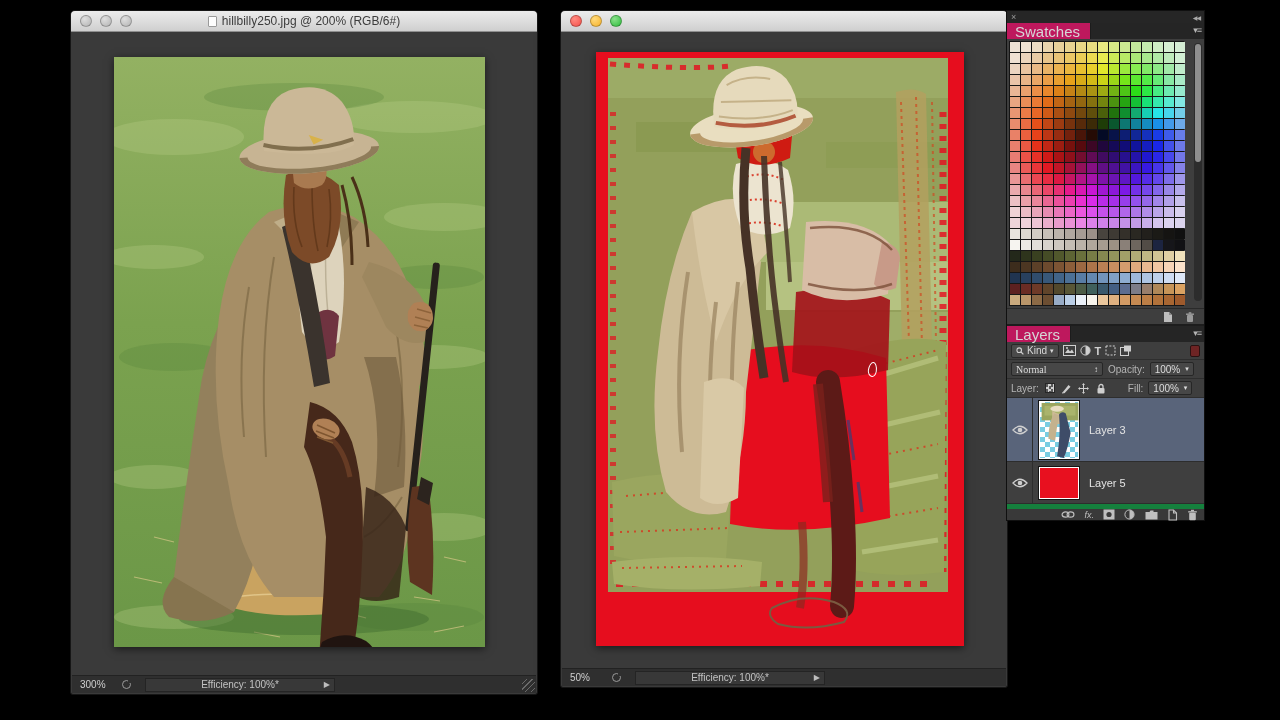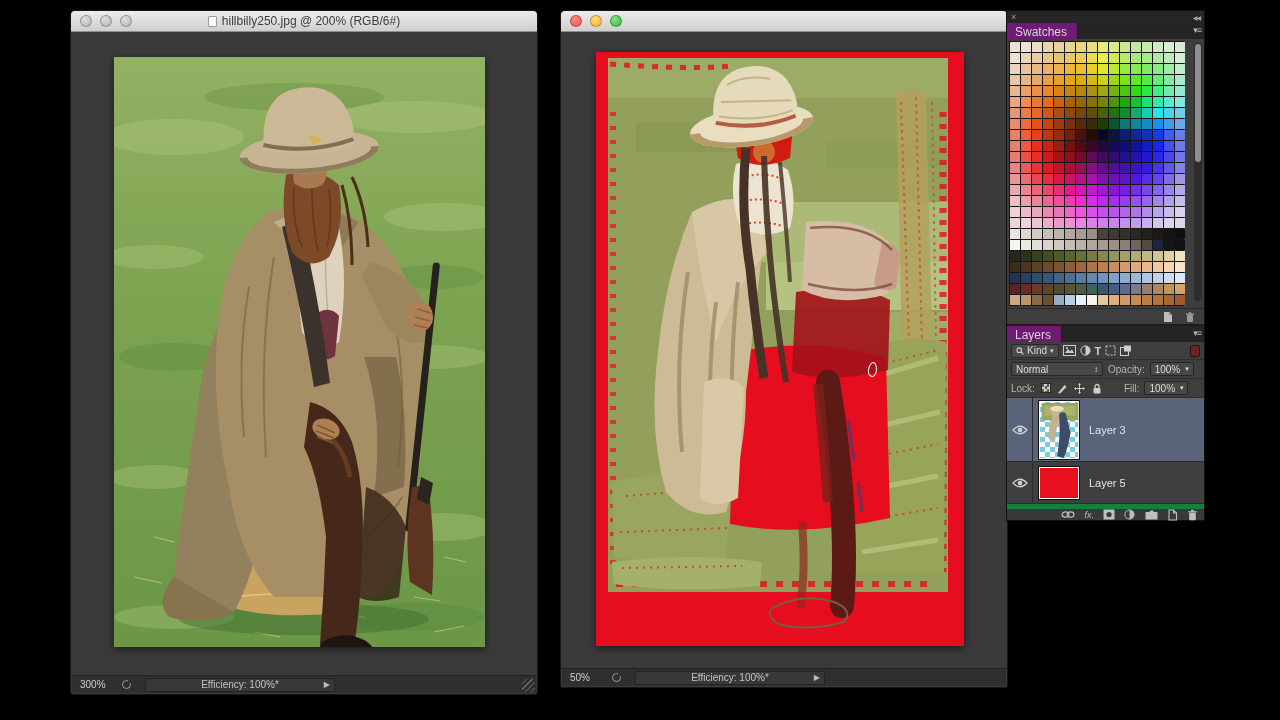--- a/index.html
+++ b/index.html
@@ -43,21 +43,21 @@
       border-radius:50% 50% 45% 55% / 58% 58% 42% 42%; transform:rotate(8deg); }
 
   
   .panel-col { position:absolute; left:1006px; top:10px; width:199px; background:#1d1d1d;
                border:1px solid #101010; }
   .pg-header { height:12px; background:#262626; display:flex; align-items:center;
                justify-content:space-between; padding:0 4px; color:#9b9b9b; }
   .pg-x { font-size:9px; line-height:10px; }
   .pg-collapse { font-size:6px; letter-spacing:-1px; color:#a8a8a8; }
   .tabbar { height:16px; background:#252525; display:flex; align-items:stretch; position:relative; }
-  .tab { background:#701a75; color:#d6d6d6; font-size:12px; padding:1px 10px 0 8px;
+  .tab { background:#be185d; color:#d6d6d6; font-size:15px; padding:1px 10px 0 8px;
          display:flex; align-items:center; border-right:1px solid #1c1c1c; }
   .panel-menu { position:absolute; right:3px; top:2px; color:#b5b5b5; font-size:9px;
                 letter-spacing:-1px; }
   .panel-body { background:#3e3e3e; }
 
   
   .swatch-area { position:relative; padding:2px 0 2px 2px; background:#3e3e3e; }
   .swatch-grid { display:grid; gap:1px; background:#161616; width:175px;
                  border:1px solid #161616; }
   .sw { width:10px; height:10px; }
@@ -76,21 +76,21 @@
   .kind-select { display:flex; align-items:center; gap:3px; background:#4a4a4a;
                  border:1px solid #282828; border-radius:2px; height:14px; padding:0 4px;
                  color:#d8d8d8; font-size:10px; }
   .f-ic { color:#cfcfcf; display:flex; align-items:center; }
   .filter-toggle { margin-left:auto; width:10px; height:12px; border-radius:2px;
                    background:#6e2424; border:1px solid #2a1212; }
   .blend-row { height:19px; gap:5px; border-bottom:1px solid #2e2e2e; }
   .select-box { display:flex; align-items:center; justify-content:space-between;
                 background:#474747; border:1px solid #262626; border-radius:2px;
                 height:14px; padding:0 4px; color:#dcdcdc; font-size:10px; }
-  .blend-select { width:92px; }
+  .blend-select { width:92px;font-family:Liberation Serif, serif; }
   .ui-label { color:#b5b5b5; font-size:10px; }
   .val-box { width:44px; }
   .lock-row { height:19px; gap:5px; border-bottom:1px solid #2e2e2e; }
   .lk { width:12px; height:12px; display:flex; align-items:center; justify-content:center; }
   .checker-ic { width:10px; height:10px;
       background:repeating-conic-gradient(#cfcfcf 0% 25%, #5a5a5a 0% 50%);
       background-size:5px 5px; border:1px solid #262626; }
   .layers-list { background:#3a3a3a; height:106px; overflow:hidden; }
   .layer-row { display:flex; align-items:center; height:64px; background:#3f3f3f;
                border-bottom:1px solid #2d2d2d; }
@@ -830,21 +830,21 @@
             <span>Normal</span>
             <span style="font-size:8px;">↕</span>
           </span>
           <span class="ui-label">Opacity:</span>
           <span class="select-box val-box">
             <span>100%</span>
             <span style="font-size:7px;">▾</span>
           </span>
         </div>
         <div class="row lock-row">
-          <span class="ui-label">Lock:</span>
+          <span class="ui-label">Layer:</span>
           <span class="lk">
               <span class="checker-ic"></span>
             </span>
           <span class="lk">
             <svg width="11" height="11" viewBox="0 0 11 11">
                 <path d="M1.5,9.5 L7.5,2 L9.5,3.8 L3.5,10.2 Z" fill="#cfcfcf"></path>
                 <path d="M1,10.5 L3,10.2 L1.5,9 Z" fill="#cfcfcf"></path>
               </svg>
           </span>
           <span class="lk">

